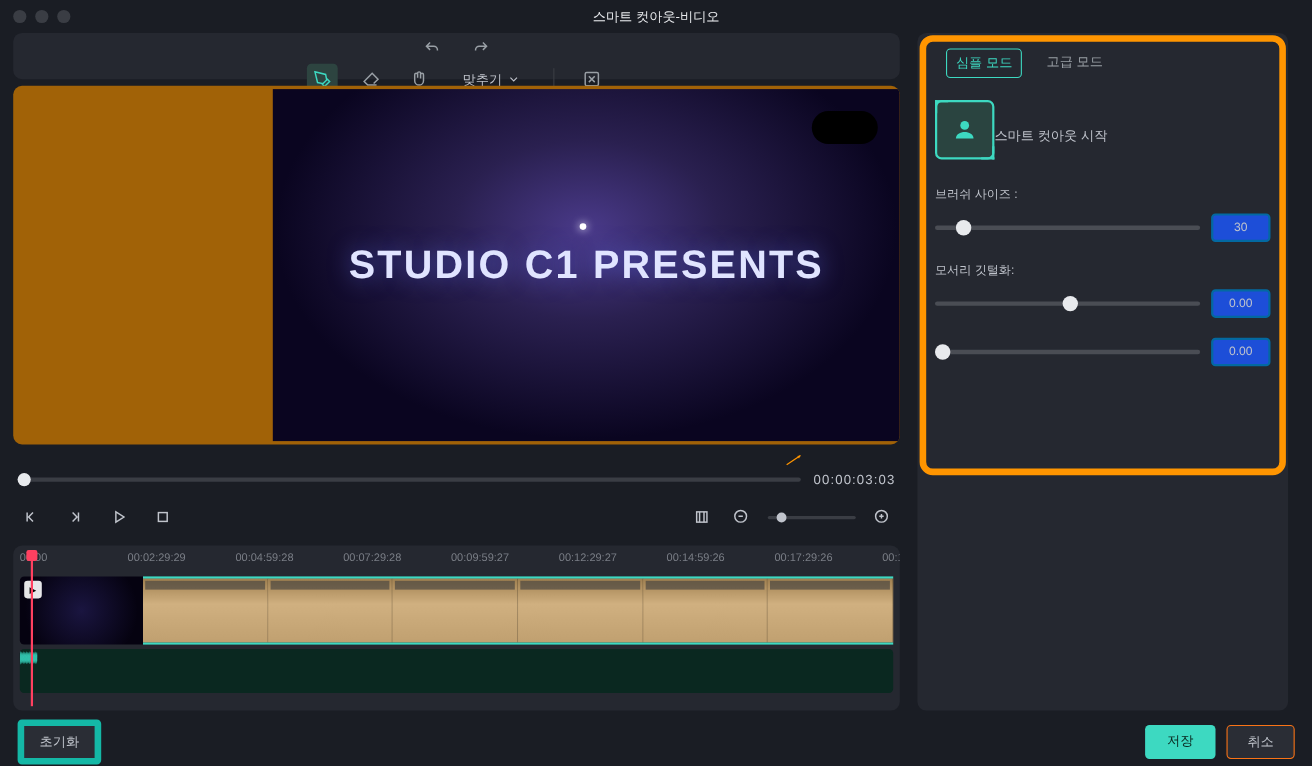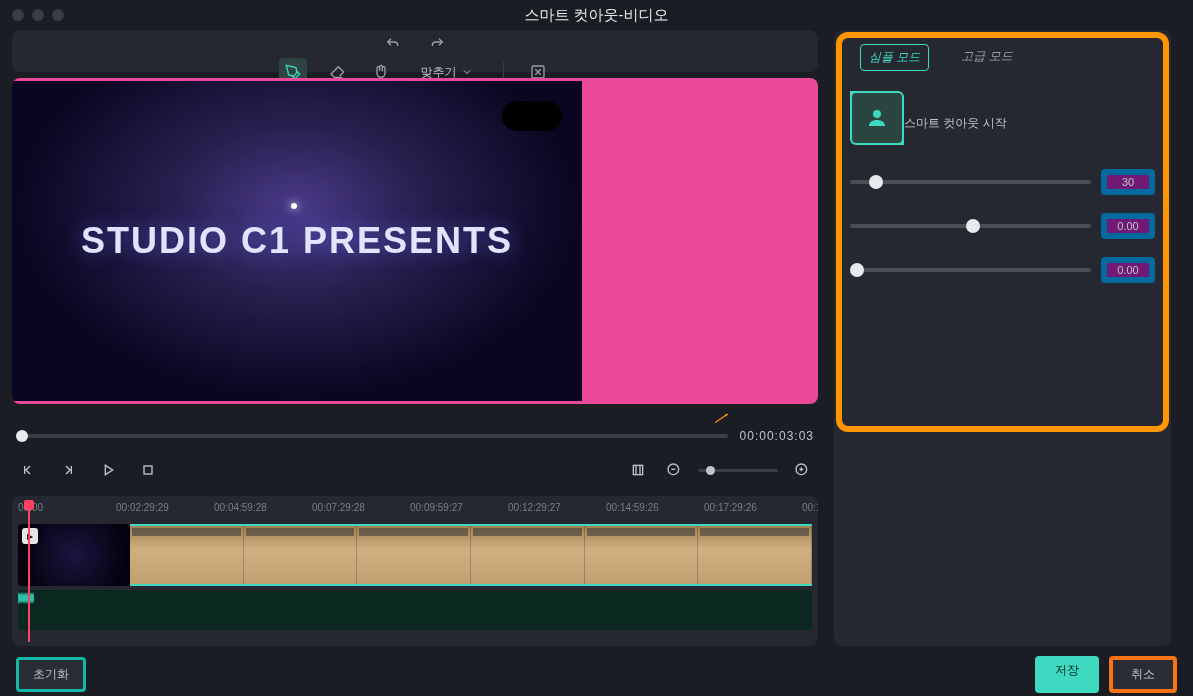--- a/index.html
+++ b/index.html
@@ -1,38 +1,38 @@
 <!DOCTYPE html>
 <html><head>
 <meta charset="utf-8">
 <style>
 * { margin: 0; padding: 0; box-sizing: border-box; font-family: -apple-system, sans-serif; }
 body { background: #1a1d24; color: #c0c4cc; width: 1193px; height: 696px; overflow: hidden; position: relative; }
 
 .titlebar { height: 30px; display: flex; align-items: center; padding: 0 12px; position: relative; }
 .traffic-lights { display: flex; gap: 8px; }
 .traffic-light { width: 12px; height: 12px; border-radius: 50%; background: #3a3d44; }
-.window-title { position: absolute; left: 50%; transform: translateX(-50%); font-size: 15px; color: #e8eaed; }
+.window-title { position: absolute; left: 50%; transform: translateX(-50%); font-size: 12px; color: #e8eaed; }
 
 .main-content { display: flex; gap: 16px; padding: 0 12px; height: 616px; }
 
 .left-panel { width: 806px; display: flex; flex-direction: column; }
 
 .toolbar { height: 42px; background: #252830; border-radius: 8px; display: flex; align-items: center; padding: 0 12px; margin-bottom: 6px; flex-direction: column; }
 .toolbar-left { display: flex; gap: 16px; }
 .toolbar-center { flex: 1; display: flex; justify-content: center; gap: 16px; align-items: center; }
 .toolbar-right { display: flex; gap: 8px; align-items: center; }
 .tool-btn { width: 28px; height: 28px; display: flex; align-items: center; justify-content: center; cursor: pointer; border-radius: 4px; color: #9aa0a6; }
 .tool-btn.active { background: #2d4440; color: #3dd9c1; }
 .fit-dropdown { display: flex; align-items: center; gap: 4px; padding: 4px 10px; border-radius: 4px; font-size: 12px; cursor: pointer; color: #c0c4cc; }
 .divider { width: 1px; height: 20px; background: #3a3d44; margin: 0 4px; }
 .person-btn { width: 28px; height: 28px; background: #3a5550; border-radius: 4px; display: flex; align-items: center; justify-content: center; cursor: pointer; }
 .color-btn { width: 28px; height: 28px; background: #2020e0; border: 2px solid #5050ff; border-radius: 4px; cursor: pointer; }
 
-.preview-area { flex: 1; background: #ec4899; border-radius: 8px; display: flex; align-items: center; justify-content: flex-start; position: relative; overflow: hidden; }
+.preview-area { flex: 1; background: #a16207; border-radius: 8px; display: flex; align-items: center; justify-content: flex-end; position: relative; overflow: hidden; }
 .video-frame { width: 570px; height: 320px; background: radial-gradient(ellipse at 50% 40%, #4a3a8a 0%, #2a2050 30%, #0a0520 70%); display: flex; align-items: center; justify-content: center; position: relative; }
 .video-text { font-size: 36px; font-weight: 700; letter-spacing: 2px; color: #e0e4ff; text-shadow: 0 0 20px rgba(100,120,255,0.5); }
 .star { position: absolute; width: 6px; height: 6px; background: #fff; border-radius: 50%; box-shadow: 0 0 8px #fff; top: 38%; left: 49%; }
 .black-pill { position: absolute; top: 20px; right: 20px; width: 60px; height: 30px; background: #000; border-radius: 15px; }
 
 .playback-bar { height: 24px; display: flex; align-items: center; gap: 12px; margin-top: 20px; padding: 0 4px; }
 .scrubber { flex: 1; height: 4px; background: #3a3d44; border-radius: 2px; position: relative; }
 .scrubber-handle { position: absolute; left: 0; top: -4px; width: 12px; height: 12px; background: #e8eaed; border-radius: 50%; }
 .time-display { font-size: 12px; color: #c0c4cc; letter-spacing: 1px; }
 
@@ -54,44 +54,44 @@
 .thumbs { flex: 1; height: 62px; background: linear-gradient(90deg, #c0a070 0%, #b09060 100%); display: flex; border-top: 2px solid #3dd9c1; border-bottom: 2px solid #3dd9c1; overflow: hidden; }
 .thumb-seg { flex: 1; border-right: 1px solid rgba(0,0,0,0.2); background: linear-gradient(180deg, #a08050 0%, #d0b080 40%, #c0a070 100%); position: relative; }
 .thumb-seg::before { content: ''; position: absolute; top: 2px; left: 2px; right: 2px; height: 8px; background: rgba(60,60,60,0.6); }
 .audio-track { height: 40px; margin: 4px 6px 0; background: #0a2820; border-radius: 4px; position: relative; overflow: hidden; }
 .waveform { position: absolute; inset: 0; }
 
 .right-panel { width: 337px; background: #252830; border-radius: 8px; position: relative; padding: 14px 16px; }
 .highlight-box { position: absolute; top: 2px; left: 2px; right: 2px; height: 400px; border: 6px solid #ff9500; border-radius: 12px; pointer-events: none; }
 .arrow { position: absolute; left: -120px; top: 380px; z-index: 20; }
 
-.tabs { display: flex; gap: 24px; margin-bottom: 20px; padding-left: 10px; font-style: italic; }
+.tabs { display: flex; gap: 14px; margin-bottom: 20px; padding-left: 10px; }
 .tab { font-size: 12px; cursor: pointer; padding: 4px 8px; }
 .tab.active { color: #3dd9c1; border: 1px solid #3dd9c1; border-radius: 4px; }
 .tab.inactive { color: #9aa0a6; }
 
 .cutout-start { display: flex; flex-direction: row; align-items: center; margin-bottom: 24px; }
 .cutout-icon { width: 54px; height: 54px; border: 2px solid #3dd9c1; border-radius: 6px; background: #2a4440; display: flex; align-items: center; justify-content: center; cursor: pointer; position: relative; }
 .cutout-icon::before, .cutout-icon::after { content: ''; position: absolute; width: 10px; height: 10px; border: 2px solid #3dd9c1; }
 .cutout-icon::before { top: -2px; left: -2px; border-right: none; border-bottom: none; }
 .cutout-icon::after { bottom: -2px; right: -2px; border-left: none; border-top: none; }
 .cutout-label { font-size: 12px; margin-top: 10px; color: #c0c4cc; }
 
 .param-group { margin-bottom: 18px; }
 .param-label { font-size: 11px; color: #c0c4cc; margin-bottom: 10px; }
 .param-row { display: flex; align-items: center; gap: 10px; }
 .param-slider { flex: 1; height: 4px; background: #4a4d54; border-radius: 2px; position: relative; cursor: pointer; }
 .param-handle { position: absolute; top: -5px; width: 14px; height: 14px; background: #e8eaed; border-radius: 50%; cursor: grab; }
-.param-value { width: 54px; height: 26px; background: #701a75; border: 6px solid #0369a1; border-radius: 4px; display: flex; align-items: center; justify-content: center; font-size: 11px; color: #c0c4cc; }
+.param-value { width: 54px; height: 26px; background: #1d4ed8; border: 2px solid #0369a1; border-radius: 4px; display: flex; align-items: center; justify-content: center; font-size: 11px; color: #c0c4cc; }
 
 .bottom-bar { position: absolute; bottom: 0; left: 0; right: 0; height: 44px; display: flex; align-items: center; padding: 0 16px; }
-.reset-btn { padding: 6px 14px; background: #2a2d35; border: 3px solid #14b8a6; border-radius: 4px; font-size: 12px; color: #c0c4cc; cursor: pointer; }
+.reset-btn { padding: 6px 14px; background: #2a2d35; border: 6px solid #14b8a6; border-radius: 4px; font-size: 12px; color: #c0c4cc; cursor: pointer; }
 .bottom-right { margin-left: auto; display: flex; gap: 10px; padding-left: 38px; }
 .save-btn { padding: 6px 20px; background: #3dd9c1; color: #0a2820; border-radius: 4px; font-size: 12px; font-weight: 500; cursor: pointer; }
-.cancel-btn { padding: 6px 18px; background: #2a2d35; border: 4px solid #f97316; border-radius: 4px; font-size: 12px; color: #c0c4cc; cursor: pointer; }
+.cancel-btn { padding: 6px 18px; background: #2a2d35; border: 1px solid #f97316; border-radius: 4px; font-size: 12px; color: #c0c4cc; cursor: pointer; }
 
 svg { width: 16px; height: 16px; }
 </style>
 </head>
 <body>
 
 <div class="titlebar">
   <div class="traffic-lights">
     <div class="traffic-light"></div>
     <div class="traffic-light"></div>
@@ -271,29 +271,31 @@
       <div class="cutout-icon">
         <svg viewBox="0 0 24 24" fill="#3dd9c1" style="width:24px;height:24px">
             <circle cx="12" cy="8" r="4"></circle>
             <path d="M4 20c0-4 4-6 8-6s8 2 8 6"></path>
           </svg>
       </div>
       <div class="cutout-label">스마트 컷아웃 시작</div>
     </div>
 
     <div class="param-group">
+      <div class="param-label">브러쉬 사이즈 :</div>
       <div class="param-row">
         <div class="param-slider">
           <div class="param-handle" style="left:8%"></div>
         </div>
         <div class="param-value">30</div>
       </div>
     </div>
 
     <div class="param-group">
+      <div class="param-label">모서리 깃털화:</div>
       <div class="param-row">
         <div class="param-slider">
           <div class="param-handle" style="left:48%"></div>
         </div>
         <div class="param-value">0.00</div>
       </div>
     </div>
 
     <div class="param-group">
       <div class="param-row">

